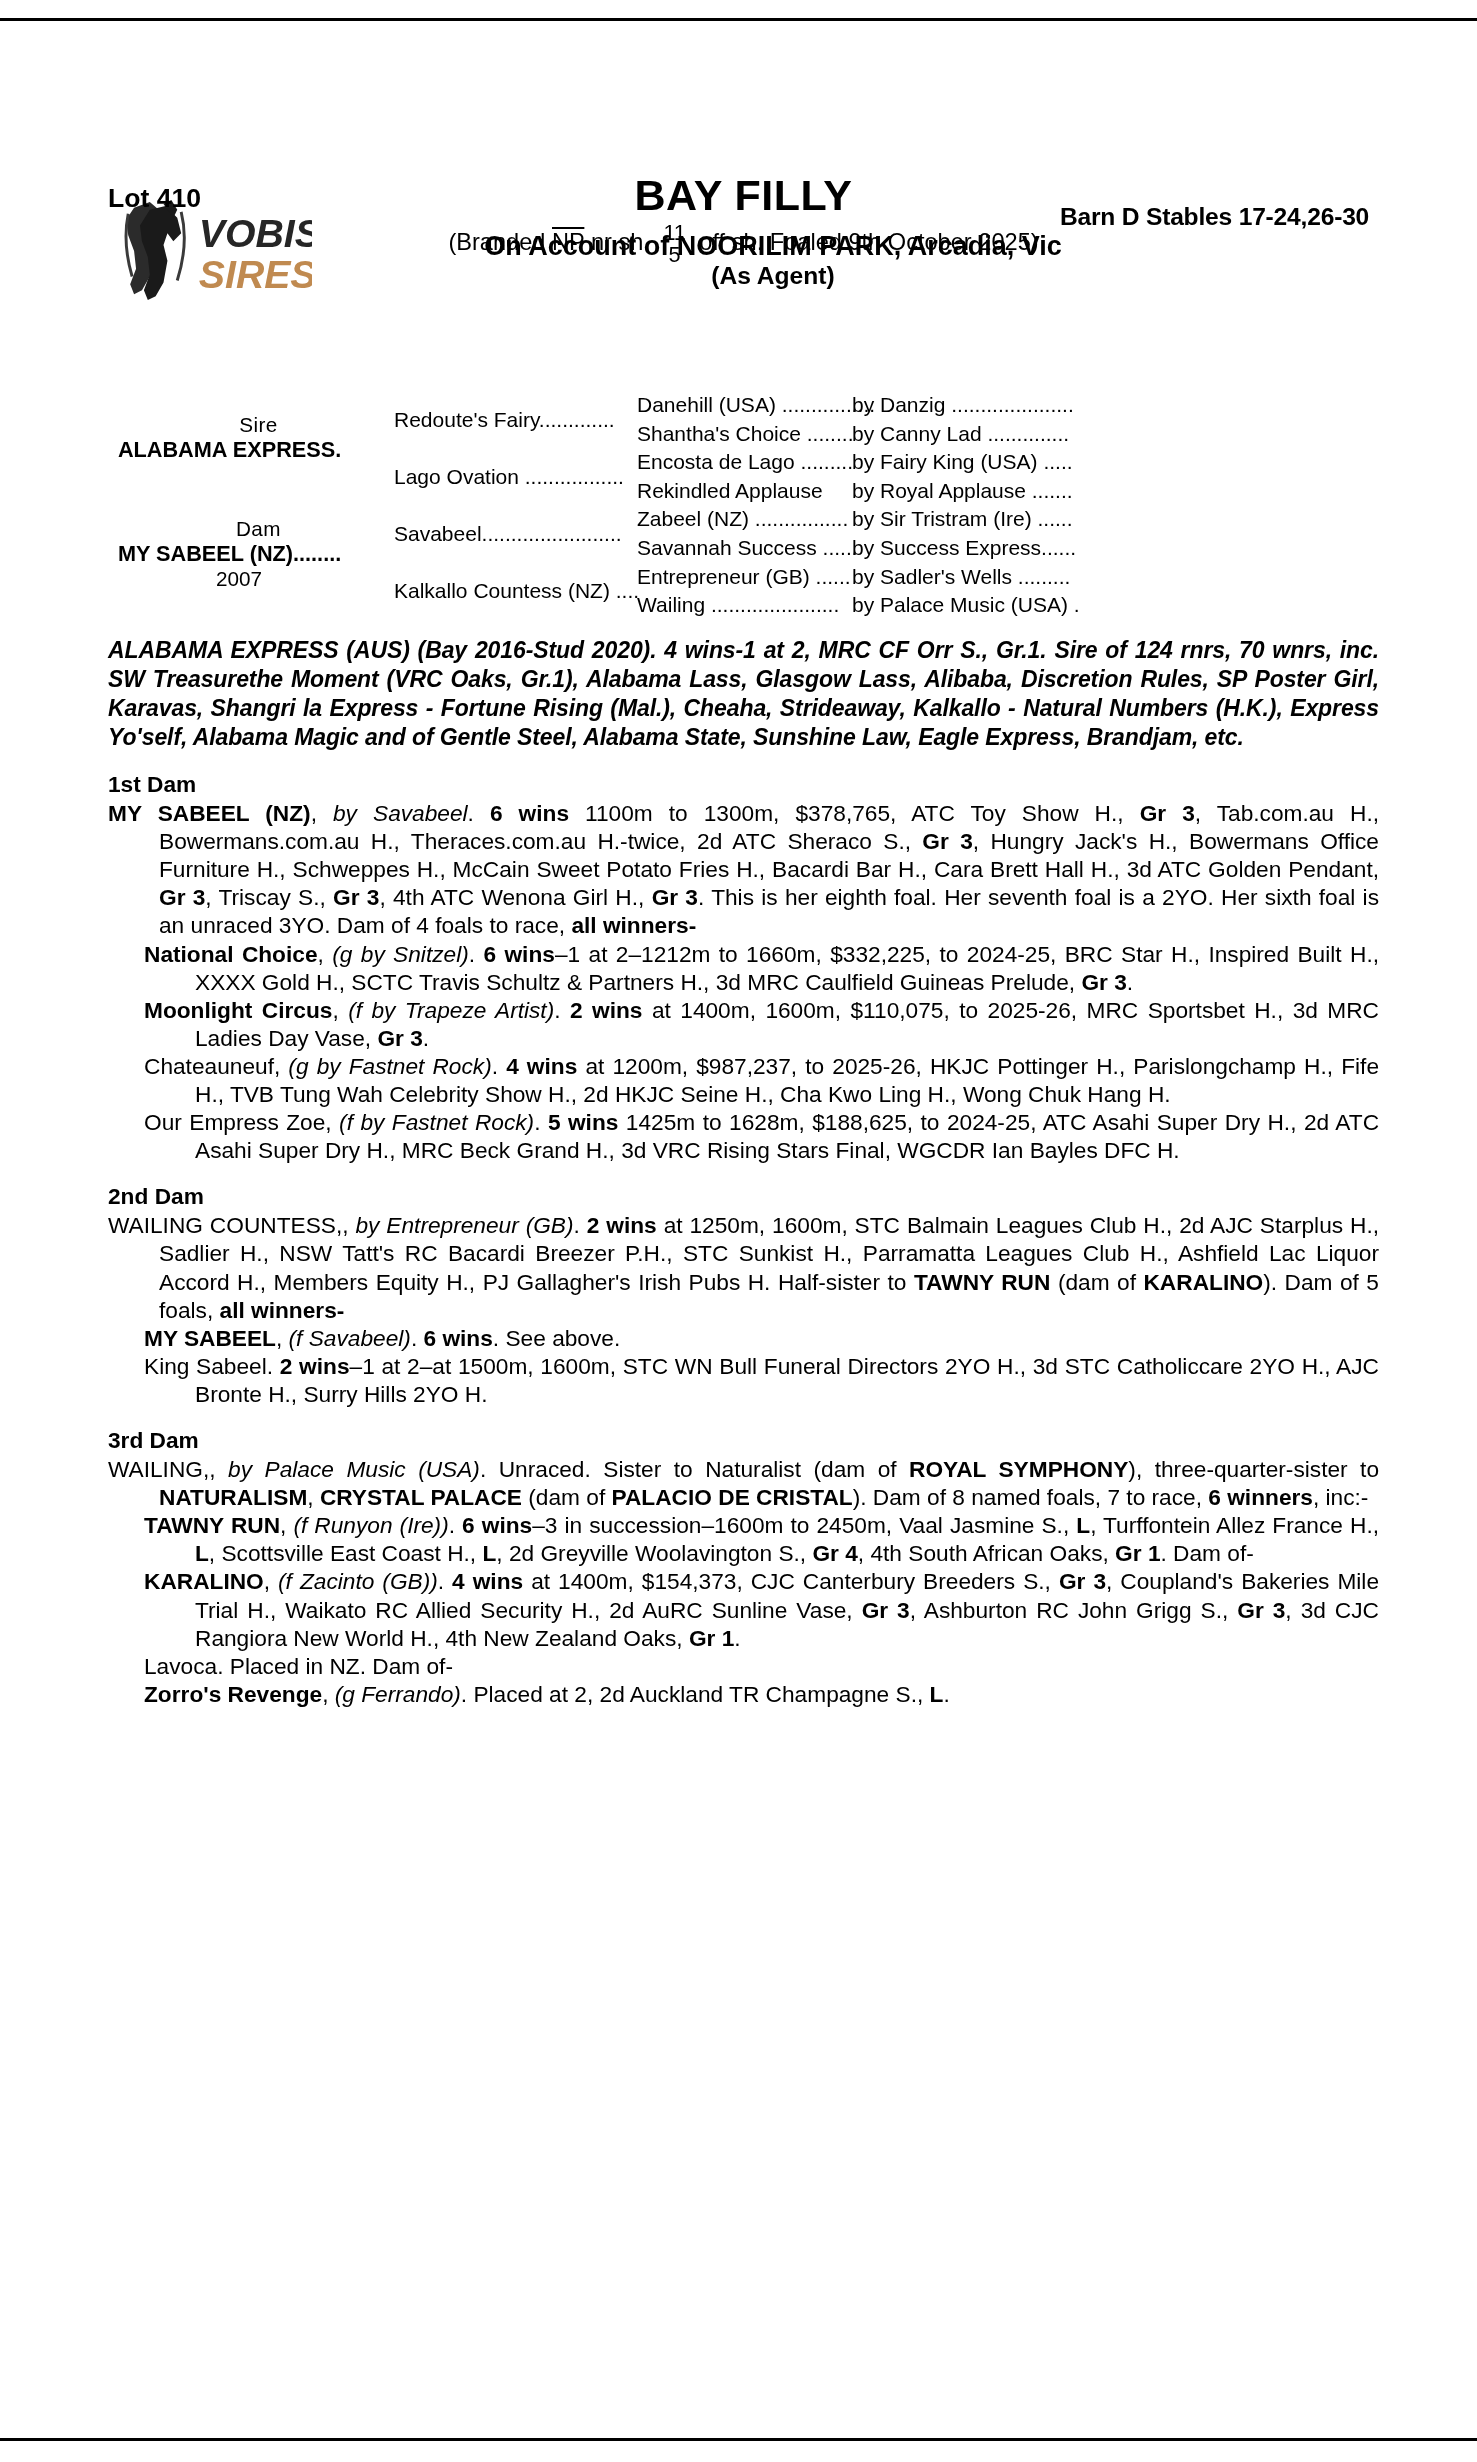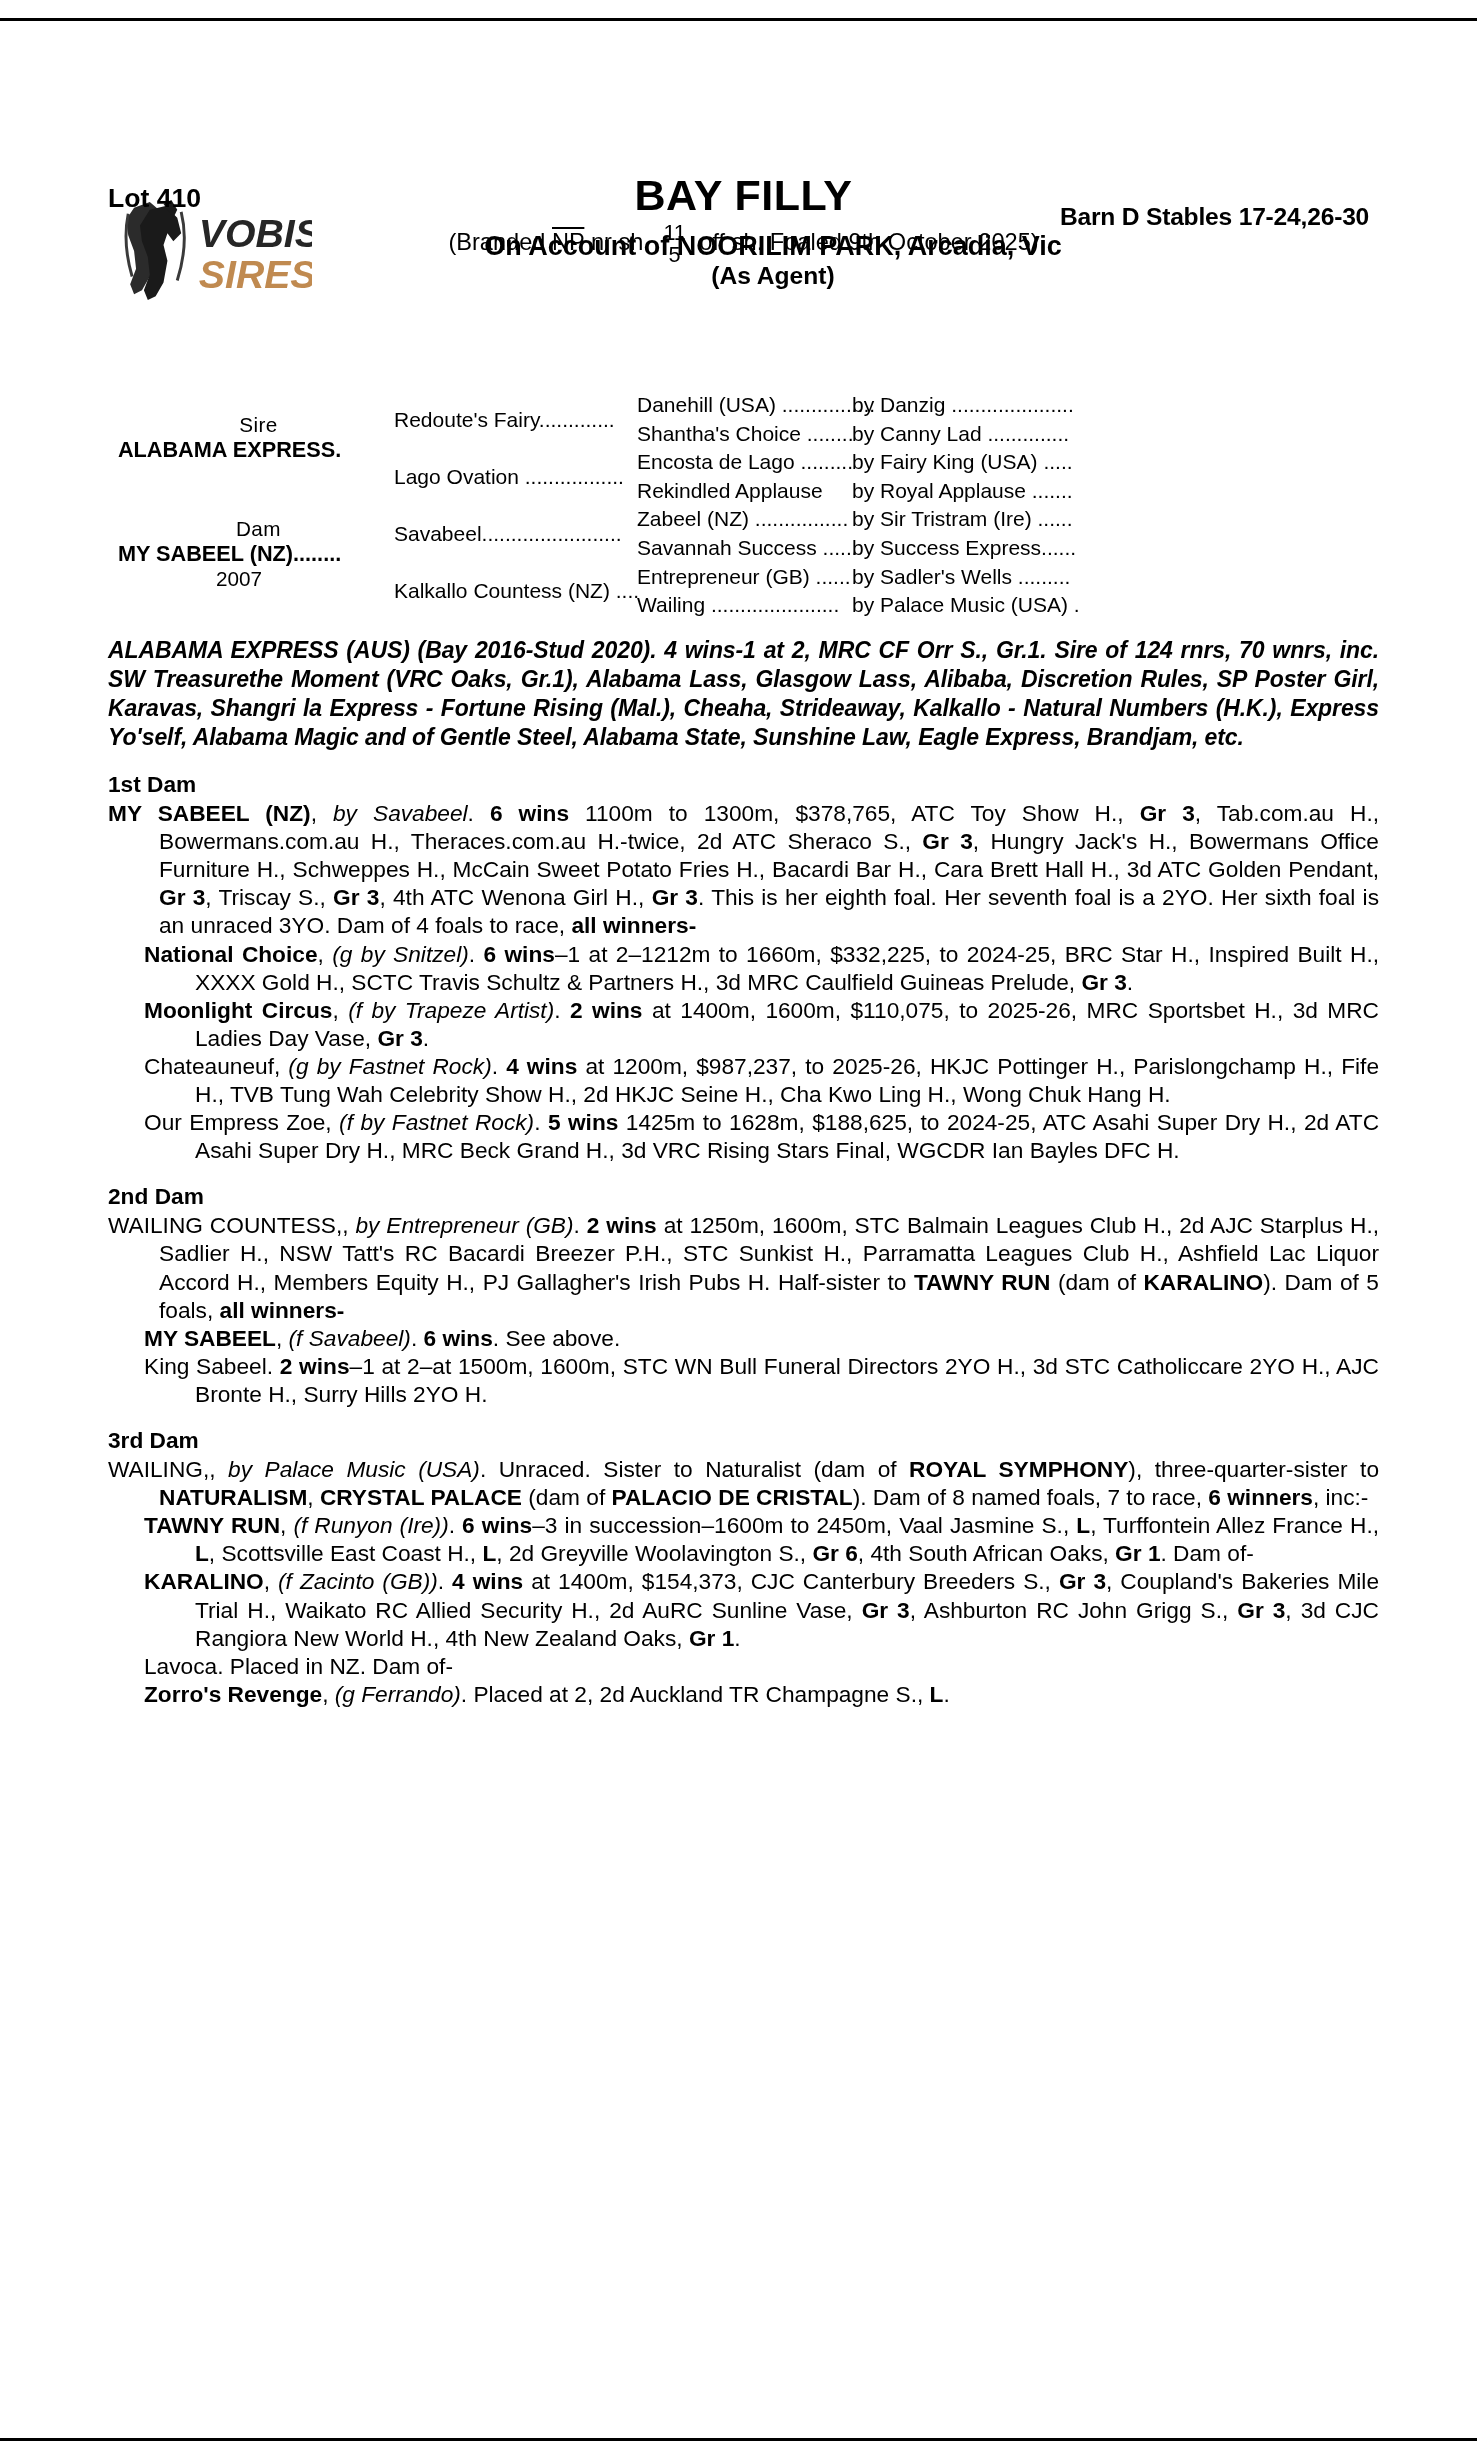--- a/index.html
+++ b/index.html
@@ -335,21 +335,21 @@
         </div>
         <div class="dam-section">
           <div class="dam-heading">2nd Dam</div>
           <p class="entry"><span>WAILING COUNTESS,</span>, <i>by Entrepreneur (GB)</i>. <b>2 wins</b> at 1250m, 1600m, STC Balmain Leagues Club H., 2d AJC Starplus H., Sadlier H., NSW Tatt's RC Bacardi Breezer P.H., STC Sunkist H., Parramatta Leagues Club H., Ashfield Lac Liquor Accord H., Members Equity H., PJ Gallagher's Irish Pubs H. Half-sister to <b>TAWNY RUN</b> (dam of <b>KARALINO</b>). Dam of 5 foals, <b><b>all winners</b>-</b></p>
           <p class="entry sub"><b>MY SABEEL</b>, <i>(f Savabeel)</i>. <b>6 wins</b>. See above.</p>
           <p class="entry sub"><span>King Sabeel.</span> <b>2 wins</b>–1 at 2–at 1500m, 1600m, STC WN Bull Funeral Directors 2YO H., 3d STC Catholiccare 2YO H., AJC Bronte H., Surry Hills 2YO H.</p>
         </div>
         <div class="dam-section">
           <div class="dam-heading">3rd Dam</div>
           <p class="entry"><span>WAILING,</span>, <i>by Palace Music (USA)</i>. Unraced. Sister to Naturalist (dam of <b>ROYAL SYMPHONY</b>), three-quarter-sister to <b>NATURALISM</b>, <b>CRYSTAL PALACE</b> (dam of <b>PALACIO DE CRISTAL</b>). Dam of 8 named foals, 7 to race, <b>6 winners</b>, inc:-</p>
-          <p class="entry sub"><b>TAWNY RUN</b>, <i>(f Runyon (Ire))</i>. <b>6 wins</b>–3 in succession–1600m to 2450m, Vaal Jasmine S., <b>L</b>, Turffontein Allez France H., <b>L</b>, Scottsville East Coast H., <b>L</b>, 2d Greyville Woolavington S., <b>Gr 6</b>, 4th South African Oaks, <b>Gr 1</b>. Dam of-</p>
+          <p class="entry sub"><b>TAWNY RUN</b>, <i>(f Runyon (Ire))</i>. <b>6 wins</b>–3 in succession–1600m to 2450m, Vaal Jasmine S., <b>L</b>, Turffontein Allez France H., <b>L</b>, Scottsville East Coast H., <b>L</b>, 2d Greyville Woolavington S., <b>Gr 4</b>, 4th South African Oaks, <b>Gr 1</b>. Dam of-</p>
           <p class="entry sub"><b>KARALINO</b>, <i>(f Zacinto (GB))</i>. <b>4 wins</b> at 1400m, $154,373, CJC Canterbury Breeders S., <b>Gr 3</b>, Coupland's Bakeries Mile Trial H., Waikato RC Allied Security H., 2d AuRC Sunline Vase, <b>Gr 3</b>, Ashburton RC John Grigg S., <b>Gr 3</b>, 3d CJC Rangiora New World H., 4th New Zealand Oaks, <b>Gr 1</b>.</p>
           <p class="entry sub"><span>Lavoca.</span> Placed in NZ. Dam of-</p>
           <p class="entry sub"><b>Zorro's Revenge</b>, <i>(g Ferrando)</i>. Placed at 2, 2d Auckland TR Champagne S., <b>L</b>.</p>
         </div>
       </div>
 
   </div>
 </div>
 
 

